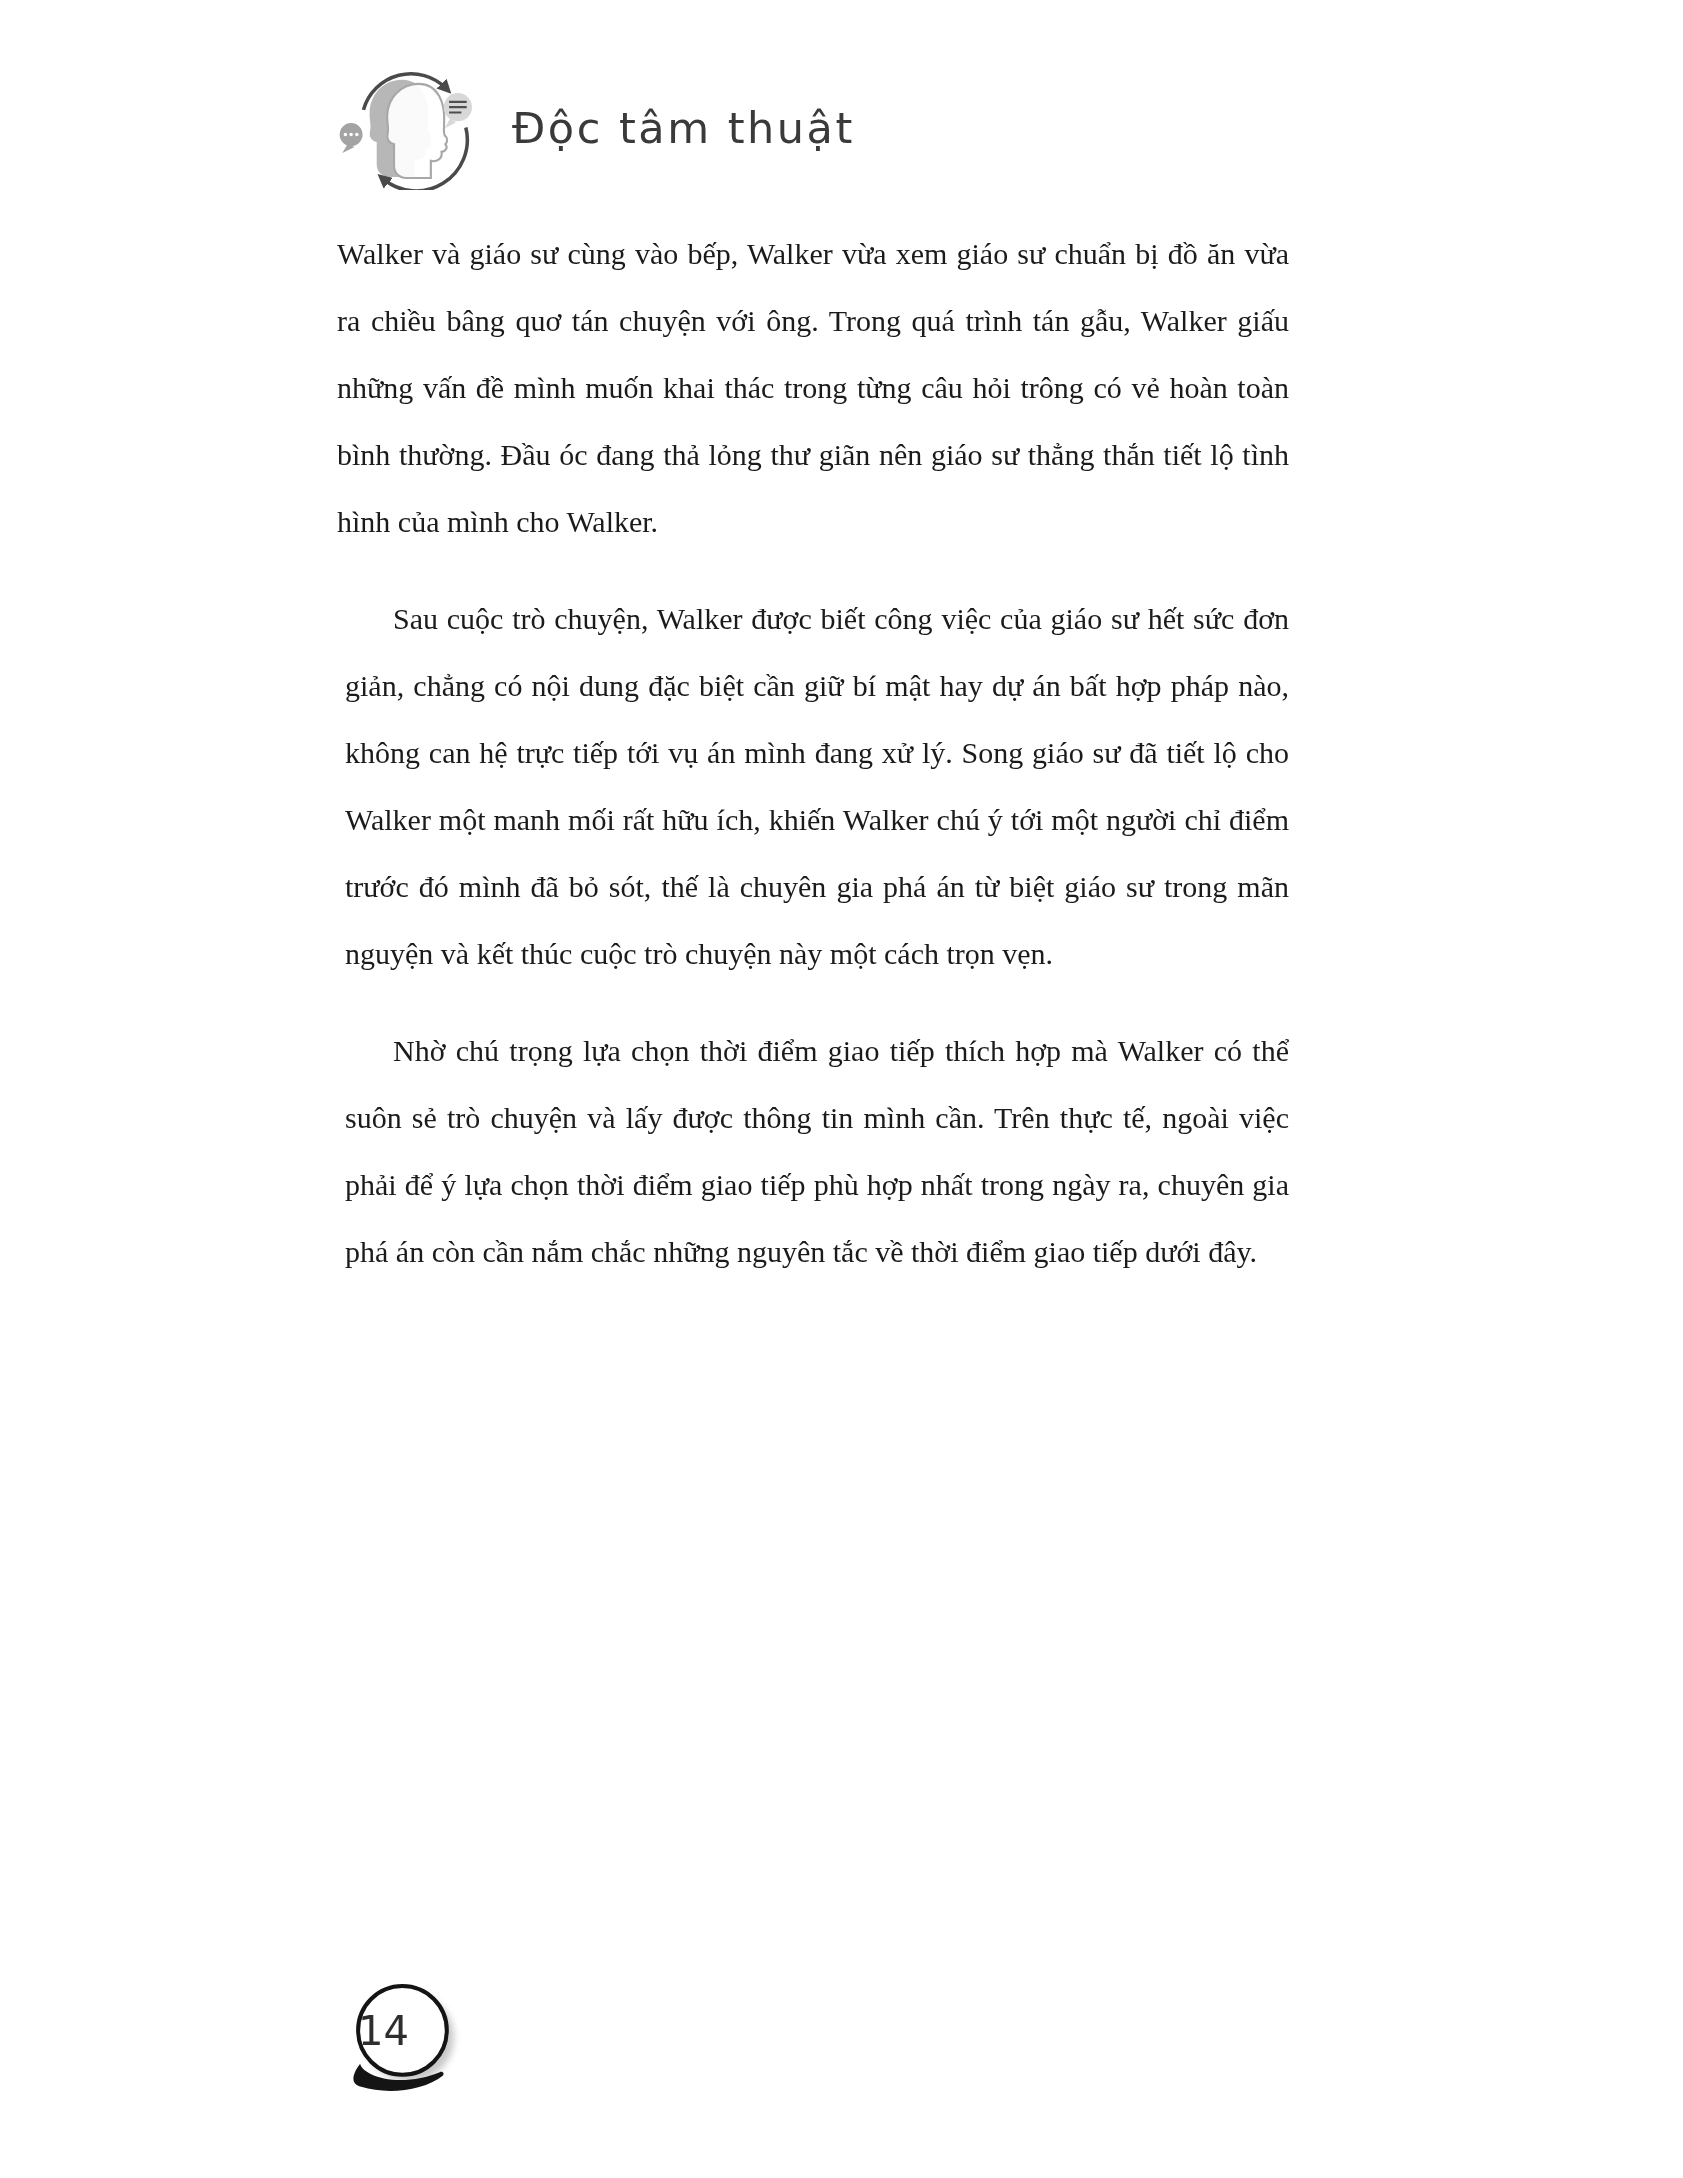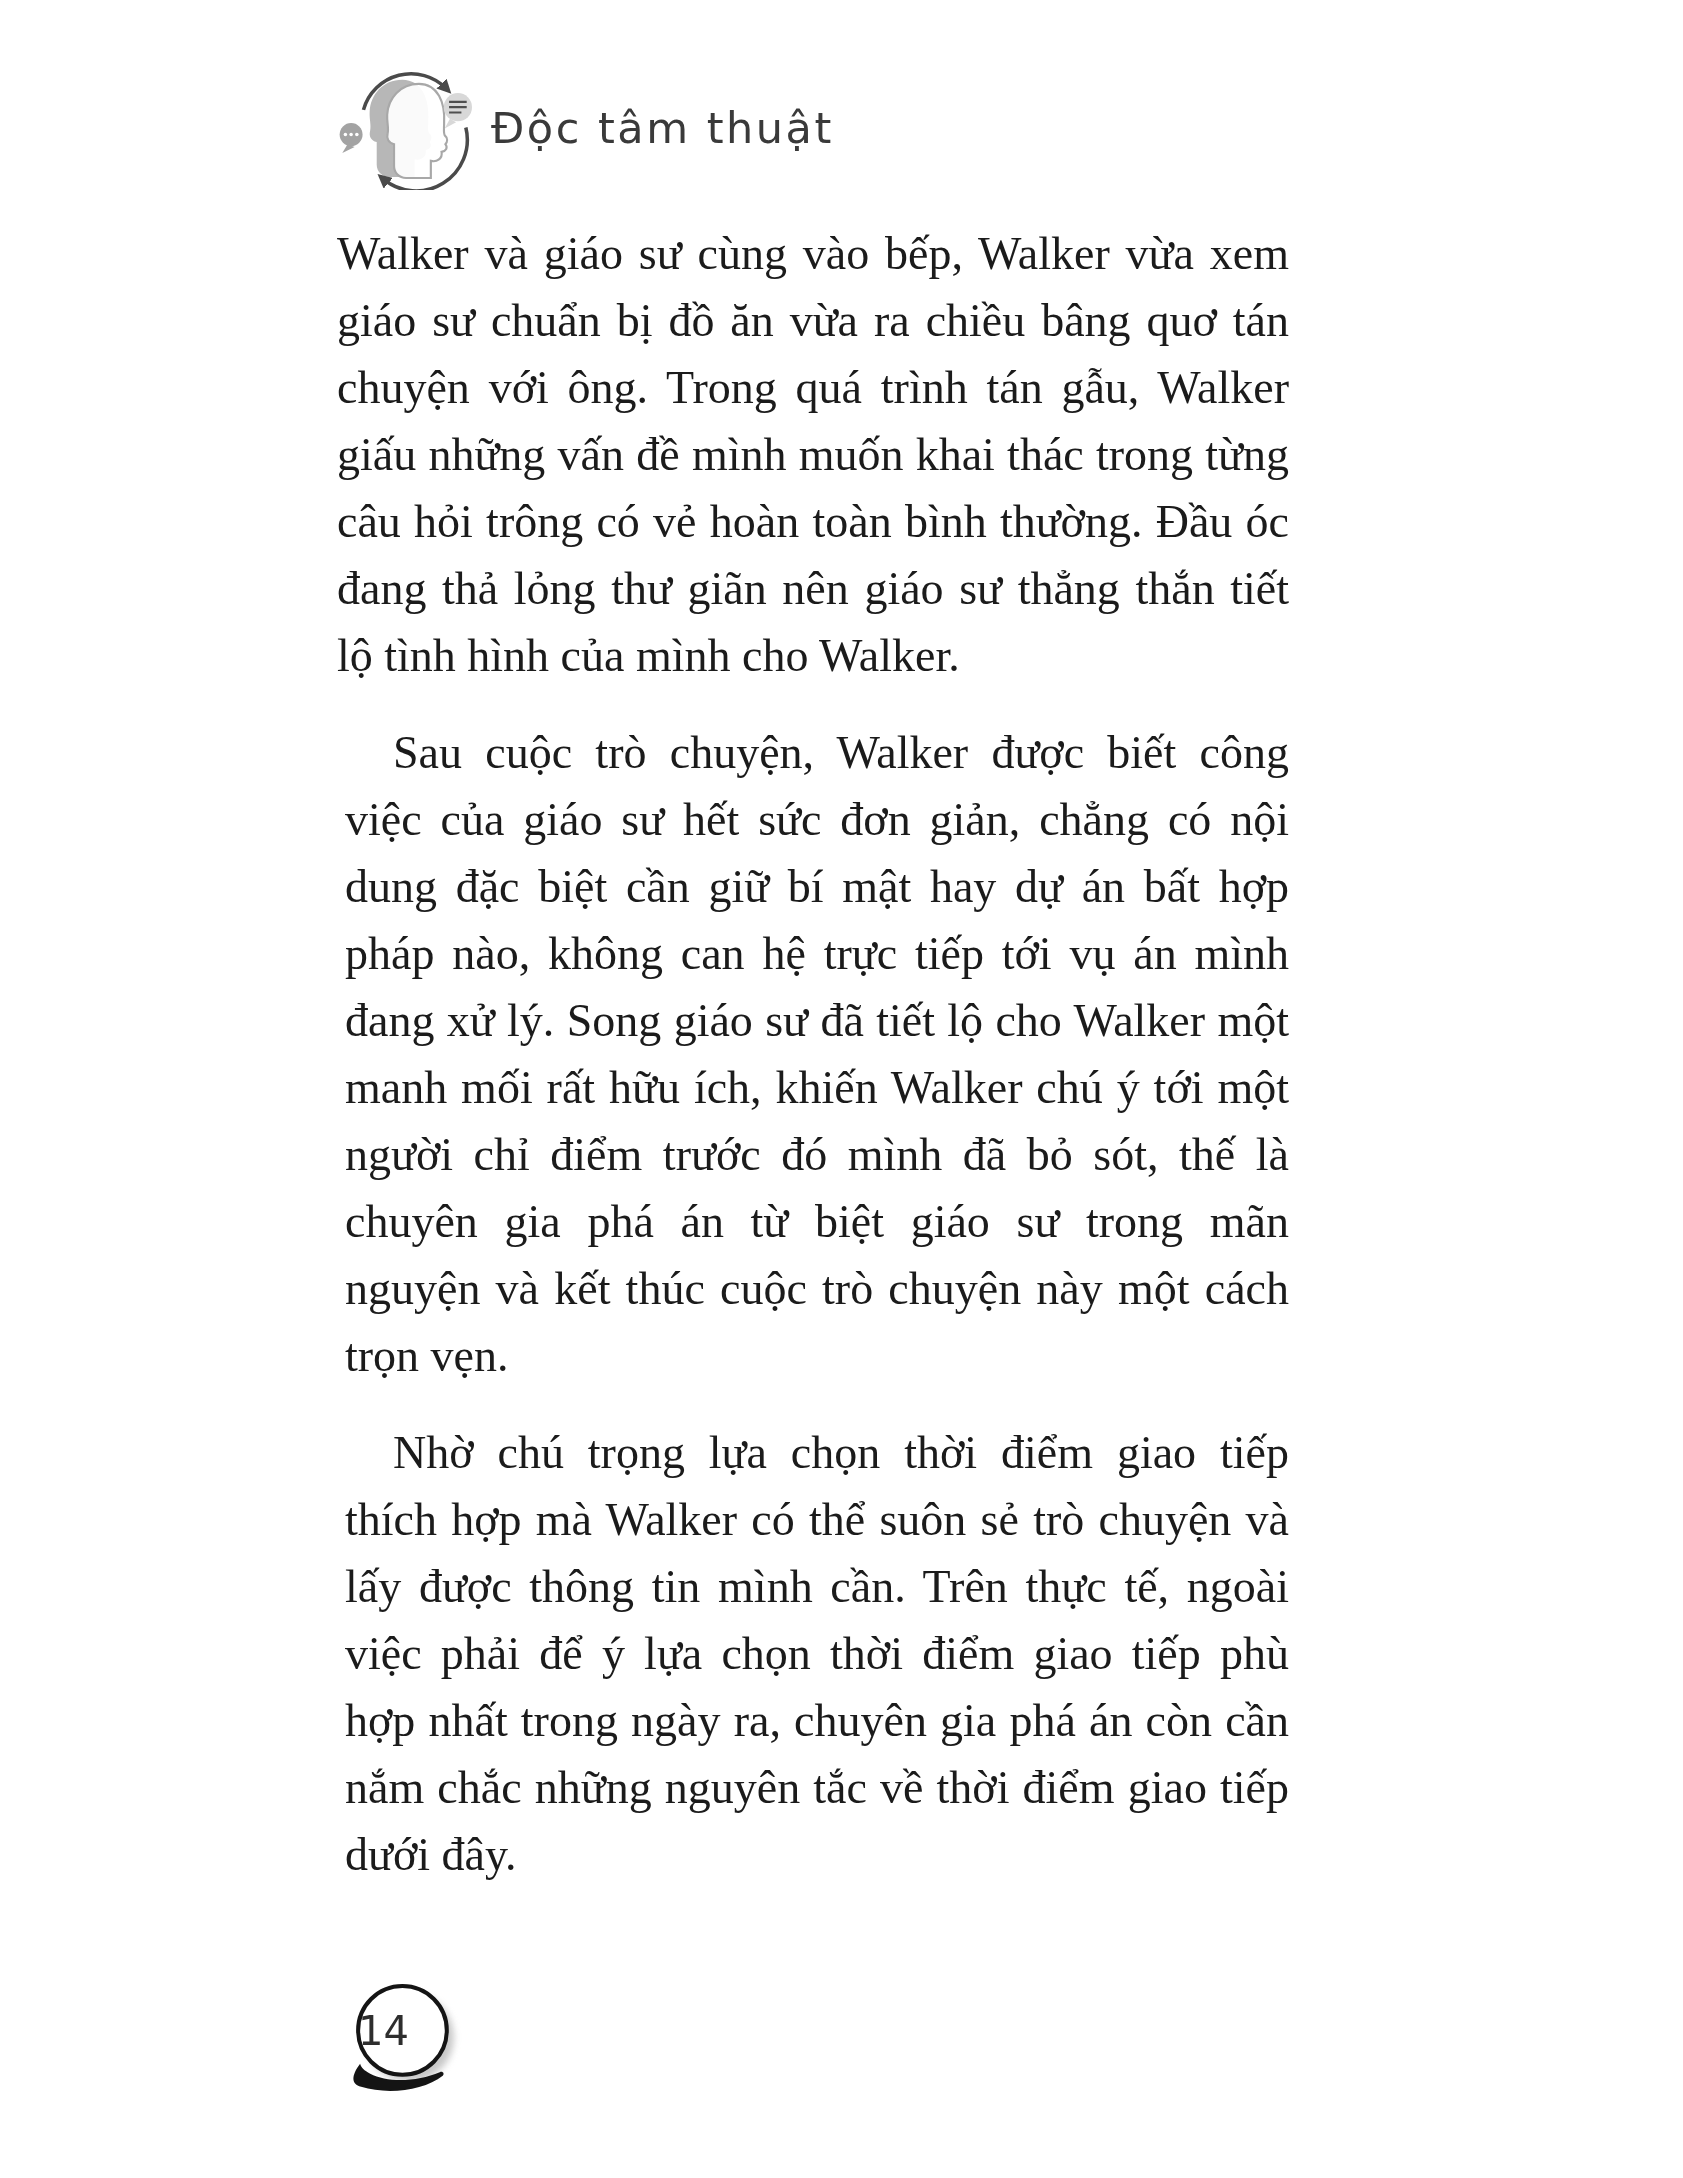--- a/index.html
+++ b/index.html
@@ -16,21 +16,21 @@
     font-family: "Liberation Serif", serif;
   }
 
   
   .hdr {
     position: absolute;
     left: 337px;
     top: 65px;
     display: flex;
     align-items: center;
-    gap: 4px;
+    gap: 25px;
   }
   .logo-svg {
     width: 150px;
     height: 125px;
     flex: 0 0 auto;
   }
   .brand {
     font-family: "DejaVu Sans", sans-serif;
     font-size: 43px;
     font-weight: 400;
@@ -38,21 +38,21 @@
     color: #3a3a3a;
     white-space: nowrap;
   }
 
   
   .bodytext {
     position: absolute;
     left: 337px;
     top: 220px;
     width: 952px;
-    font-size: 46px;
+    font-size: 30px;
     line-height: 67px;
     color: #1b1b1b;
     text-align: justify;
     text-align-last: left;
   }
   .bodytext p {
     margin: 0 0 30px 0;
   }
   .bodytext p.indent {
     text-indent: 48px;

